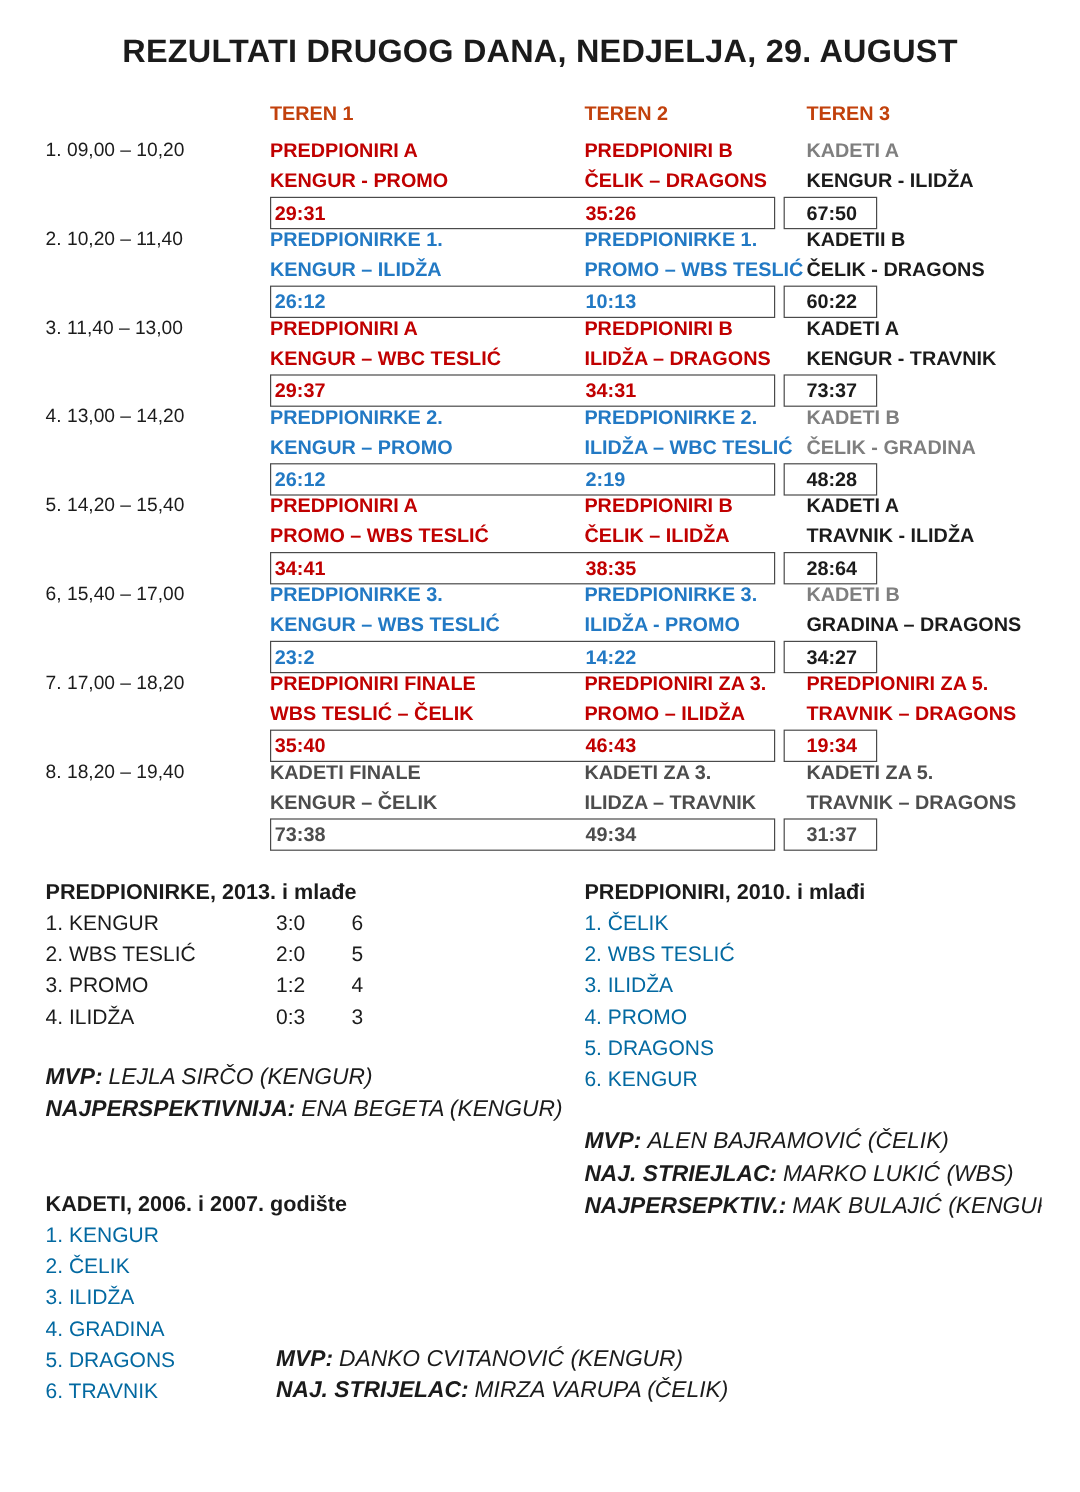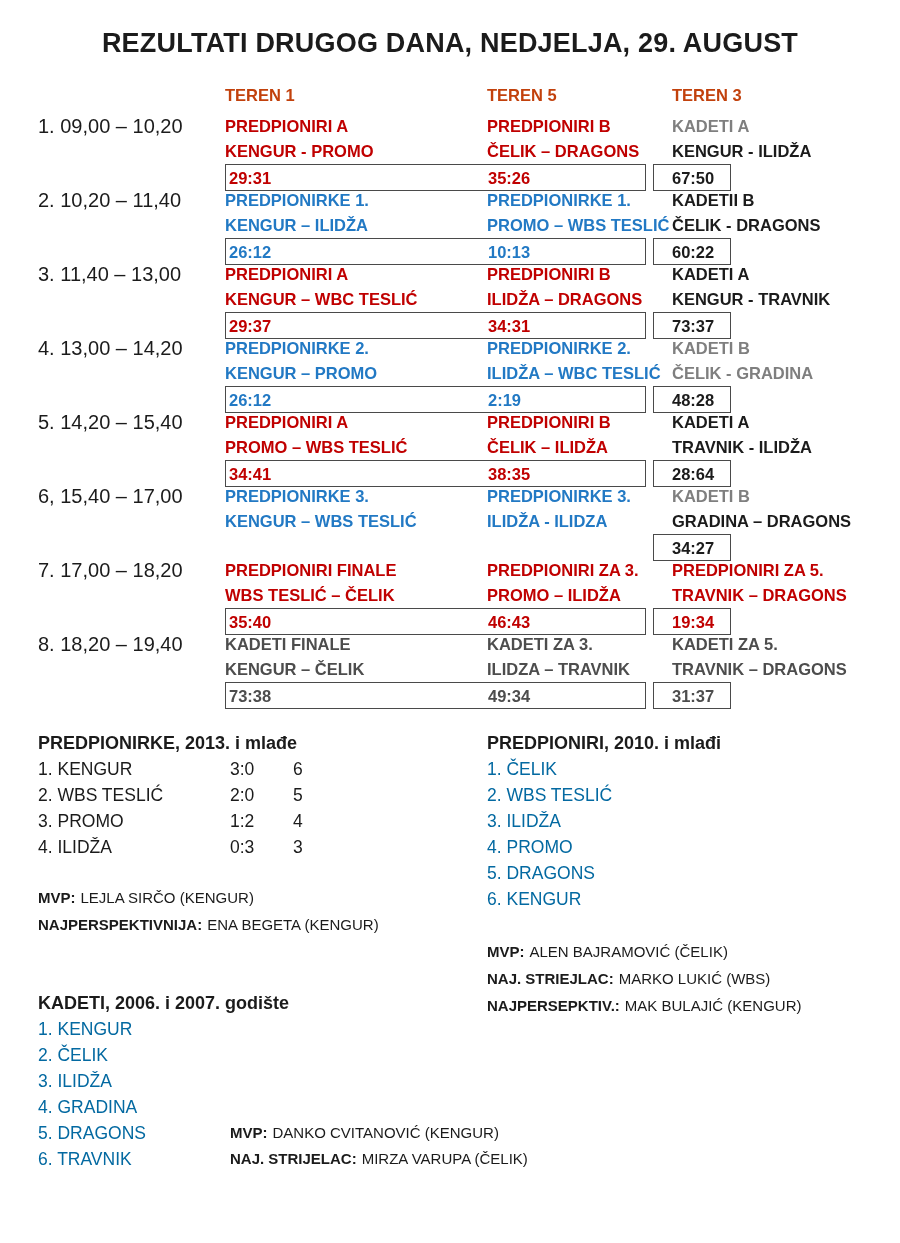--- a/index.html
+++ b/index.html
@@ -10,21 +10,21 @@
   .title{
     position:absolute;top:28px;left:0;width:900px;margin:0;text-align:center;
     font-size:27px;font-weight:700;letter-spacing:0.2px;color:#1B1B1B;
   }
   
   .court-headers{position:absolute;top:86px;left:0;width:900px;height:24px;}
   .ch{position:absolute;top:0;font-size:16.5px;font-weight:700;white-space:nowrap;color:#c2410c;}
   .ch1{left:225px}.ch2{left:487px}.ch3{left:672px}
   
   .sched-row{position:absolute;left:0;width:900px;height:74px;}
-  .time{position:absolute;left:38px;top:2px;font-size:20px;line-height:24px;color:#1B1B1B;white-space:nowrap;}
+  .time{position:absolute;left:38px;top:2px;font-size:16px;line-height:24px;color:#1B1B1B;white-space:nowrap;}
   .game{position:absolute;top:0;}
   .g1{left:225px;width:262px}.g2{left:487px;width:185px}.g3{left:672px;width:228px}
   .cat{position:absolute;top:2px;left:0;font-size:16.5px;font-weight:700;line-height:24px;white-space:nowrap;text-align:right;}
   .teams{position:absolute;top:27px;left:0;font-size:16.5px;font-weight:700;line-height:24px;white-space:nowrap;}
   .scorebox{position:absolute;top:52px;height:27px;border:1px solid #4a4a4a;background:#fff;box-sizing:border-box;}
   .scorebox.wide{left:225px;width:421px;}
   .scorebox.small{left:653px;width:78px;}
   .score{position:absolute;top:1px;font-size:16.5px;font-weight:700;line-height:24px;white-space:nowrap;}
   .s1{left:3px}.s2{left:262px}.s3{left:18px}
   
@@ -34,35 +34,35 @@
   .black{color:#1B1B1B}
   .darkgray{color:#4D4D4D}
   
   .block{position:absolute;}
   .blk-header{font-size:18px;font-weight:700;line-height:26px;white-space:nowrap;color:#1B1B1B;}
   .list-item{font-size:17.5px;line-height:26px;white-space:nowrap;color:#0369a1;}
   .st-row{position:relative;height:26px;font-size:17.5px;line-height:26px;color:#1B1B1B;}
   .st-team{position:absolute;left:0;white-space:nowrap;}
   .st-rec{position:absolute;left:192px;white-space:nowrap;}
   .st-pts{position:absolute;left:255px;white-space:nowrap;}
-  .award-line{font-size:15px;line-height:27px;white-space:nowrap;color:#1B1B1B;}
+  .award-line{font-size:19px;line-height:27px;white-space:nowrap;color:#1B1B1B;font-style:italic;}
   .award-line.lh26{line-height:26px;}
   .award-label{font-weight:700;}
   .award-value{padding-left:5px;}
 </style>
 </head>
 <body>
 
 <div class="page">
 
   <h1 class="title">REZULTATI DRUGOG DANA, NEDJELJA, 29. AUGUST</h1>
 
   <div class="court-headers">
     <span class="ch ch1">TEREN 1</span>
-    <span class="ch ch2">TEREN 5</span>
+    <span class="ch ch2">TEREN 2</span>
     <span class="ch ch3">TEREN 3</span>
   </div>
 
   <div class="sched-row" style="top:112px">
     <div class="time">1. 09,00 – 10,20</div>
     <div class="game g1">
       <div class="cat red">PREDPIONIRI A</div>
       <div class="teams red">KENGUR - PROMO</div>
     </div>
     <div class="game g2">
@@ -175,25 +175,29 @@
   </div>
 
   <div class="sched-row" style="top:482px">
     <div class="time">6, 15,40 – 17,00</div>
     <div class="game g1">
       <div class="cat blue">PREDPIONIRKE 3.</div>
       <div class="teams blue">KENGUR – WBS TESLIĆ</div>
     </div>
     <div class="game g2">
       <div class="cat blue">PREDPIONIRKE 3.</div>
-      <div class="teams blue">ILIDŽA - ILIDZA</div>
+      <div class="teams blue">ILIDŽA - PROMO</div>
     </div>
     <div class="game g3">
       <div class="cat gray">KADETI B</div>
       <div class="teams black">GRADINA – DRAGONS</div>
+    </div>
+    <div class="scorebox wide">
+      <span class="score s1 blue">23:2</span>
+      <span class="score s2 blue">14:22</span>
     </div>
     <div class="scorebox small">
       <span class="score s3 black">34:27</span>
     </div>
   </div>
 
   <div class="sched-row" style="top:556px">
     <div class="time">7. 17,00 – 18,20</div>
     <div class="game g1">
       <div class="cat red">PREDPIONIRI FINALE</div>

